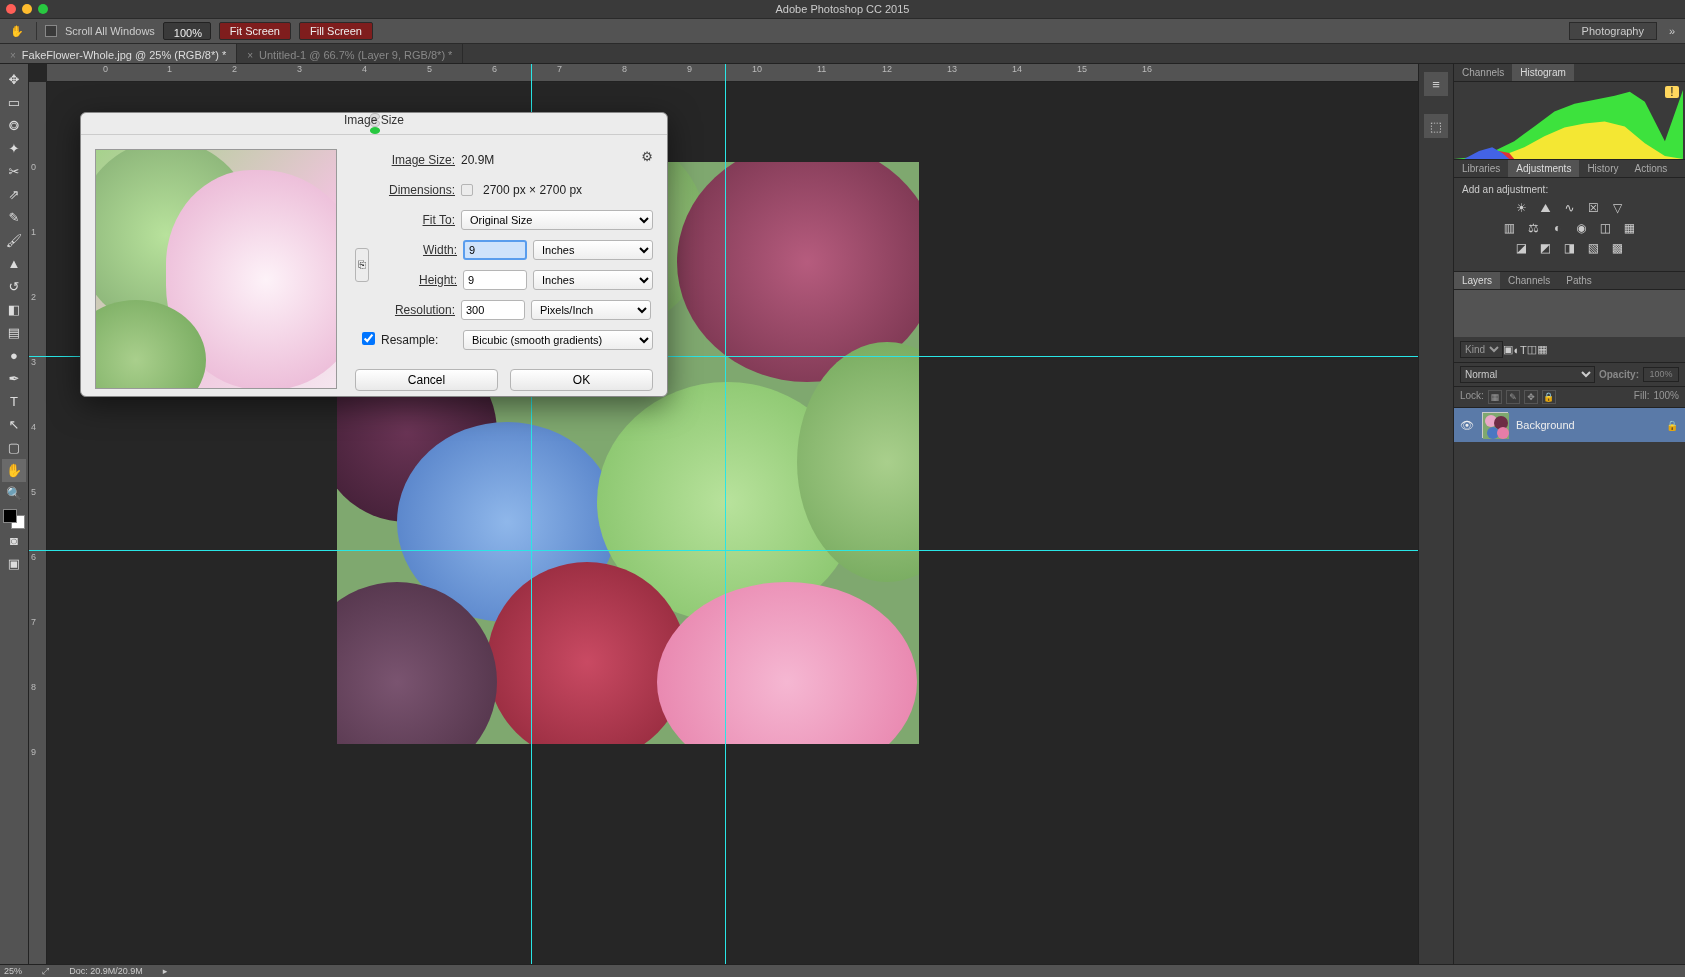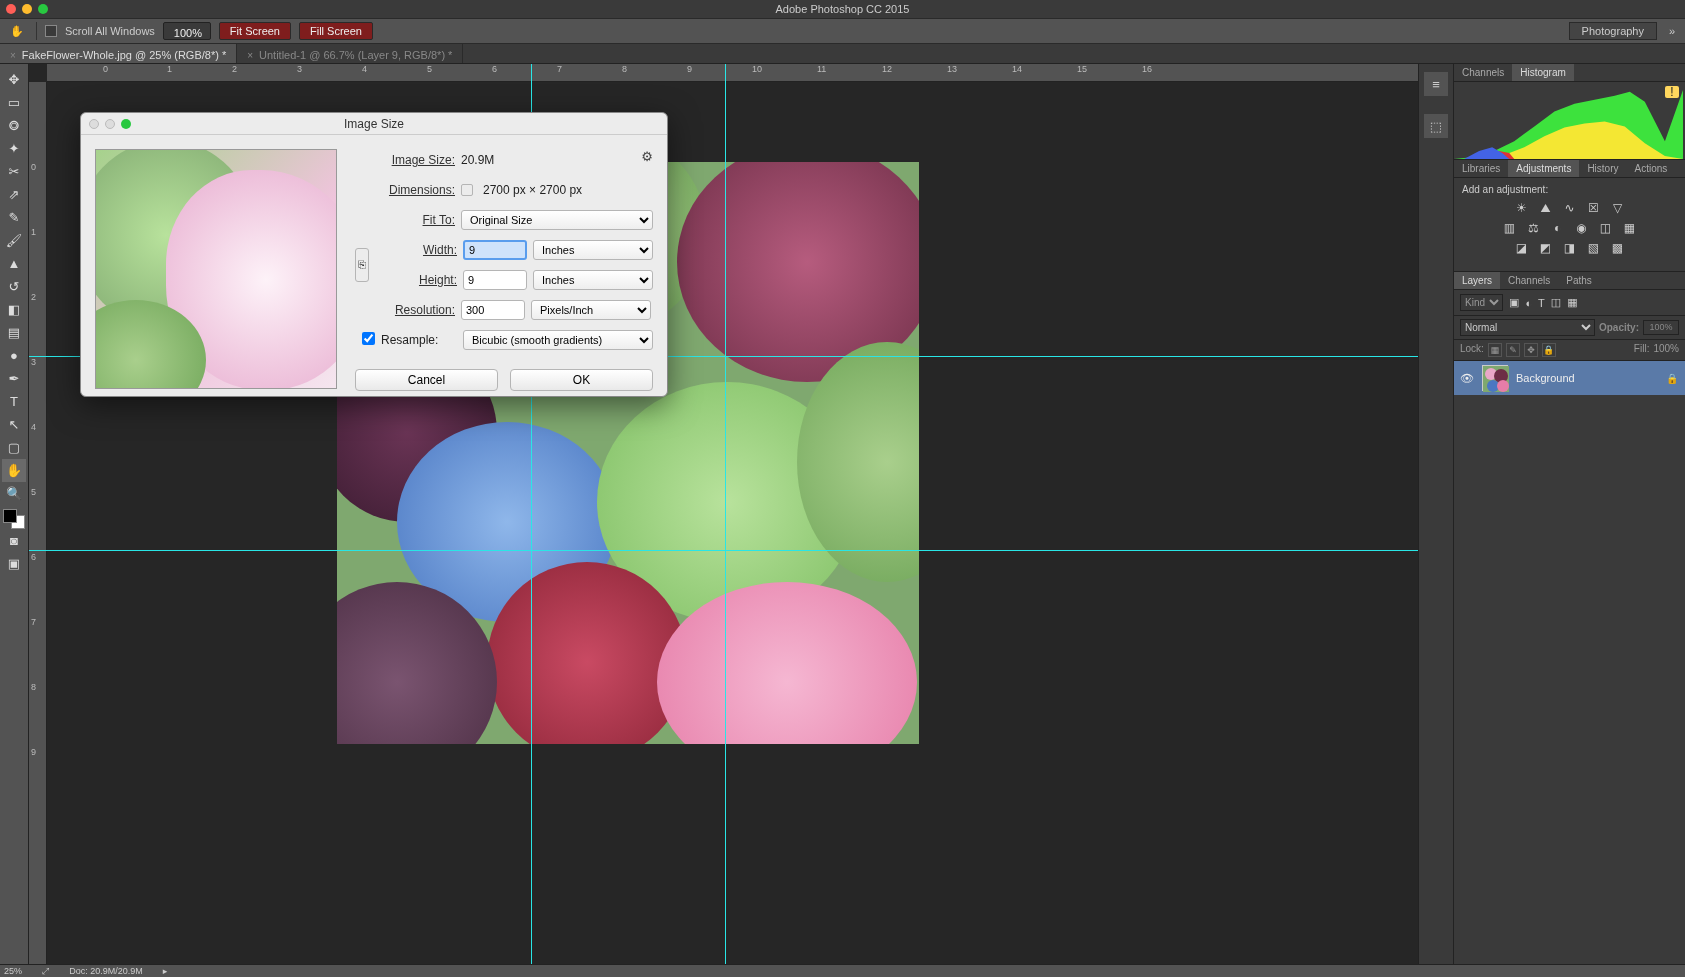--- a/index.html
+++ b/index.html
@@ -50,33 +50,33 @@
 
 .rightpanels{ width:232px; background:#535353; border-left:1px solid #222; display:flex; flex-direction:column; font-size:11px;}
 .panel-tabs{ display:flex; background:#3a3a3a; border-bottom:1px solid #222;}
 .panel-tab{ padding:3px 8px; font-size:10px; color:#aaa; background:#3a3a3a;}
 .panel-tab.active{ background:#535353; color:#ddd;}
 .histogram{ height:78px; background:#3a3a3a; position:relative; border-bottom:1px solid #222;}
 .adj-panel{ background:#3a3a3a; padding:6px 8px 10px 8px; border-bottom:1px solid #222;}
 .adj-panel .lbl{font-size:10px; color:#ccc; margin-bottom:6px;}
 .adj-icons{display:flex; gap:8px; justify-content:center; margin-bottom:6px;}
 .adj-icons span{ width:16px; height:14px; color:#ccc; font-size:12px; text-align:center;}
-.layers-head{ display:flex; align-items:center; gap:6px; padding:4px 6px; background:#3a3a3a; border-bottom:1px solid #222;}
+.layers-head{ display:flex; align-items:center; padding:4px 6px; background:#3a3a3a; border-bottom:1px solid #222;margin-top:47px;}
 .layers-head select, .layers-head input{ background:#3a3a3a; border:1px solid #222; font-size:10px; color:#999; height:17px;}
 .layers-body{ flex:1; background:#3a3a3a;}
 .layer-row{ height:34px; background:#5a7aa8; display:flex; align-items:center; gap:8px; padding:0 6px; font-size:11px; color:#eee;}
 .layer-row .eye{ width:14px; text-align:center;}
 .layer-row .thumb{ width:26px; height:26px; background:#7fa86f; border:1px solid #ccc;}
 .layer-row .lockicon{ margin-left:auto; font-size:10px; color:#ddd;}
 
 .statusbar{ position:absolute; bottom:0; left:0; right:0; height:13px; background:#535353; border-top:1px solid #222; display:flex; align-items:center; font-size:9px; color:#ccc; padding:0 4px; gap:20px;}
 
 
 .dialog{ position:absolute; left:80px; top:112px; width:588px; height:285px; background:#ececec; border:1px solid #888; border-radius:6px; box-shadow:0 8px 30px rgba(0,0,0,.5); color:#222; font-size:12px;}
-.dialog-titlebar{ height:22px; display:flex; align-items:center; padding-left:8px; position:relative; border-bottom:1px solid #ccc;}
+.dialog-titlebar{ height:22px; display:flex; align-items:center; padding-left:8px; position:relative; border-bottom:1px solid #ccc;flex-direction:column;}
 .dialog-titlebar .tl{width:10px;height:10px;border-radius:50%;margin-right:6px;}
 .dialog-titlebar .dt-red{background:#ddd;border:1px solid #bbb;}
 .dialog-titlebar .dt-amb{background:#ddd;border:1px solid #bbb;}
 .dialog-titlebar .dt-grn{background:#28c840;}
 .dialog-titlebar .dtitle{ position:absolute; left:50%; transform:translateX(-50%); font-size:12px; color:#333;}
 .dialog-body{ display:flex; padding:14px; gap:18px;}
 .dlg-preview{ width:250px; height:240px; border:1px solid #999; background:linear-gradient(135deg,#a6d28c 0%,#efc4dc 60%,#f5e6ef 100%); position:relative; overflow:hidden;}
 .dlg-form{ flex:1; display:flex; flex-direction:column; gap:8px; position:relative;}
 .dlg-row{ display:flex; align-items:center; gap:6px; height:22px;}
 .dlg-row .lbl{ width:100px; text-align:right; color:#333; font-size:12px;text-decoration:underline;}

